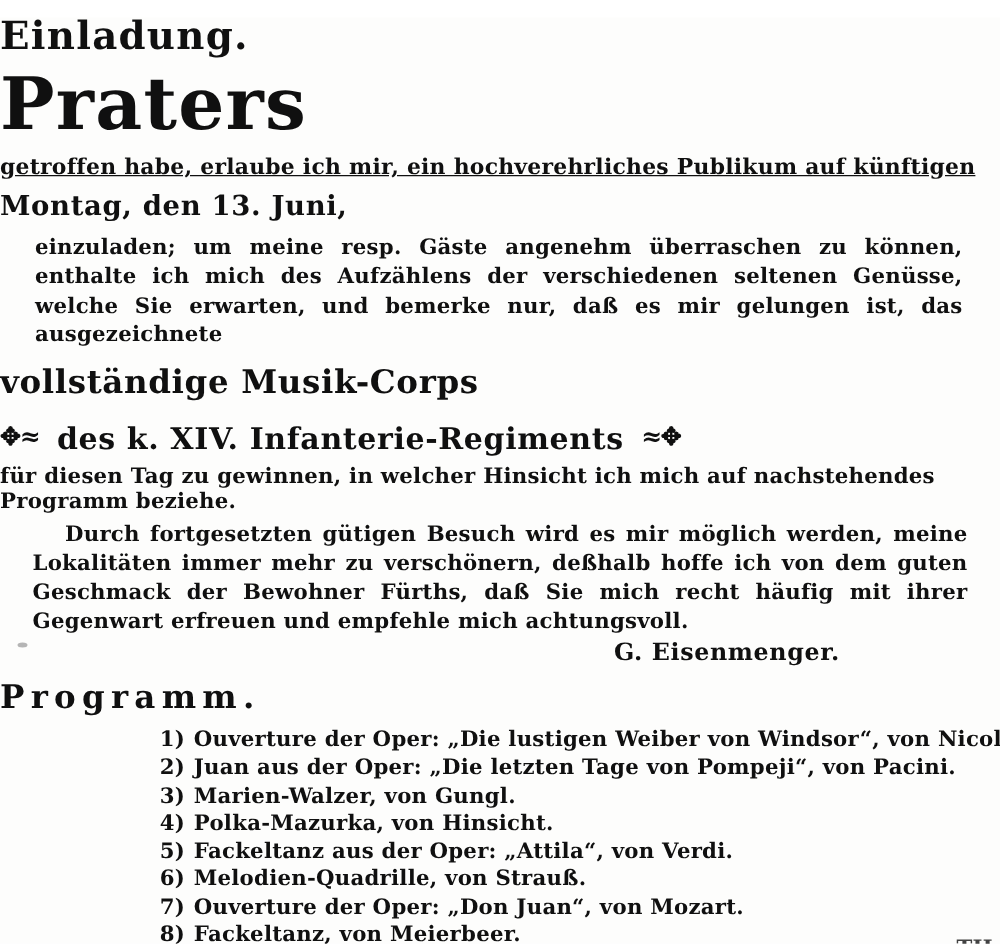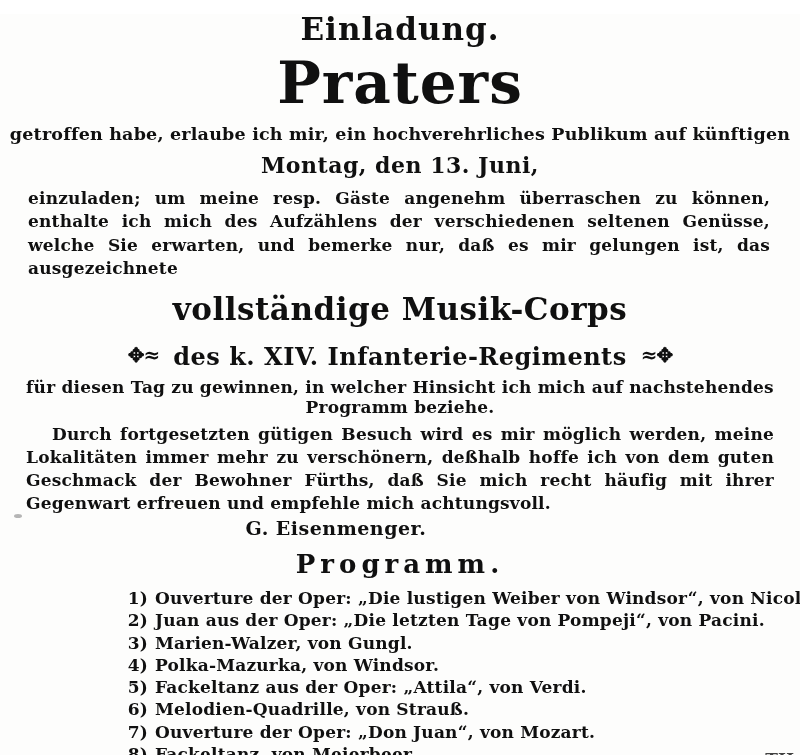--- a/index.html
+++ b/index.html
@@ -21,21 +21,21 @@
     background: #fdfdfc;
     padding: 0;
     box-sizing: border-box;
   }
   
   .frak {
     font-family: "DejaVu Serif", serif;
     font-weight: 700;
     letter-spacing: 0.2px;
   }
-  .center { text-align: center; }
+  .center { text-align: left; }
 
   .title-einladung {
     font-size: 31px;
     line-height: 1.0;
     margin: 14px 0 0 0;
     letter-spacing: 1px;
   }
   .line-nachdem {
     font-size: 18px;
     margin-top: 10px;
@@ -43,34 +43,35 @@
   }
   .title-praters {
     font-size: 58px;
     line-height: 1.05;
     margin: 8px 0 2px 0;
     letter-spacing: 1px;
   }
   .line-getroffen {
     font-size: 17.5px;
     margin-top: 10px;
+    text-decoration: underline;
   }
   .line-montag {
     font-size: 22px;
     margin-top: 8px;
     letter-spacing: 0.5px;
   }
   .para-einzuladen {
     font-size: 17px;
     line-height: 1.38;
     margin: 9px 30px 0 28px;
     text-align: justify;
   }
   .line-vollstaendige {
-    font-size: 31px;
+    font-size: 26px;
     margin-top: 10px;
     letter-spacing: 0.5px;
   }
   .line-regiment {
     font-size: 24px;
     margin-top: 15px;
     letter-spacing: 0.5px;
   }
   .orn {
     display: inline-block;
@@ -86,21 +87,21 @@
   }
   .para-durch {
     font-size: 17px;
     line-height: 1.36;
     margin: 6px 26px 0 26px;
     text-align: justify;
     text-indent: 26px;
   }
   .sign {
     font-size: 19px;
-    text-align: center;
+    text-align: right;
     margin: 2px 128px 0 0;
     letter-spacing: 0.5px;
   }
   .programm-head {
     font-size: 26px;
     margin-top: 10px;
     letter-spacing: 5px;
   }
   .program-list {
     margin: 8px 0 0 0;
@@ -170,21 +171,21 @@
   <div class="frak para-durch">Durch fortgesetzten gütigen Besuch wird es mir möglich werden, meine Lokalitäten immer mehr zu verschönern, deßhalb hoffe ich von dem guten Geschmack der Bewohner Fürths, daß Sie mich recht häufig mit ihrer Gegenwart erfreuen und empfehle mich achtungsvoll.</div>
 
   <div class="frak sign">G. Eisenmenger.</div>
 
   <div class="frak center programm-head">Programm.</div>
 
   <ul class="program-list frak" id="program-list">
       <li><span class="num">1)</span><span class="piece">Ouverture der Oper:</span><span class="rest"> „Die lustigen Weiber von Windsor“, von Nicolai.</span></li>
       <li><span class="num">2)</span><span class="piece">Juan aus der Oper:</span><span class="rest"> „Die letzten Tage von Pompeji“, von Pacini.</span></li>
       <li><span class="num">3)</span><span class="piece">Marien-Walzer,</span><span class="rest"> von Gungl.</span></li>
-      <li><span class="num">4)</span><span class="piece">Polka-Mazurka,</span><span class="rest"> von Windsor.</span></li>
+      <li><span class="num">4)</span><span class="piece">Polka-Mazurka,</span><span class="rest"> von Hinsicht.</span></li>
       <li><span class="num">5)</span><span class="piece">Fackeltanz aus der Oper:</span><span class="rest"> „Attila“, von Verdi.</span></li>
       <li><span class="num">6)</span><span class="piece">Melodien-Quadrille,</span><span class="rest"> von Strauß.</span></li>
       <li><span class="num">7)</span><span class="piece">Ouverture der Oper:</span><span class="rest"> „Don Juan“, von Mozart.</span></li>
       <li><span class="num">8)</span><span class="piece">Fackeltanz,</span><span class="rest"> von Meierbeer.</span></li>
     </ul>
 
   <div class="edge">TH</div>
 </div>
 
 </body></html>

